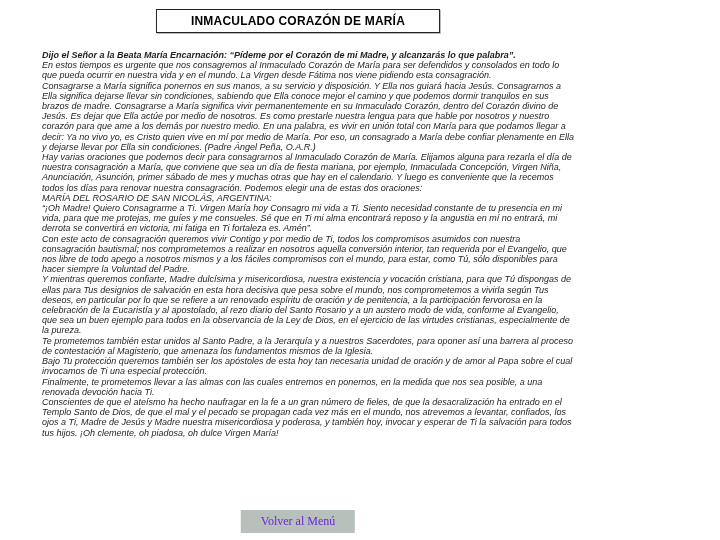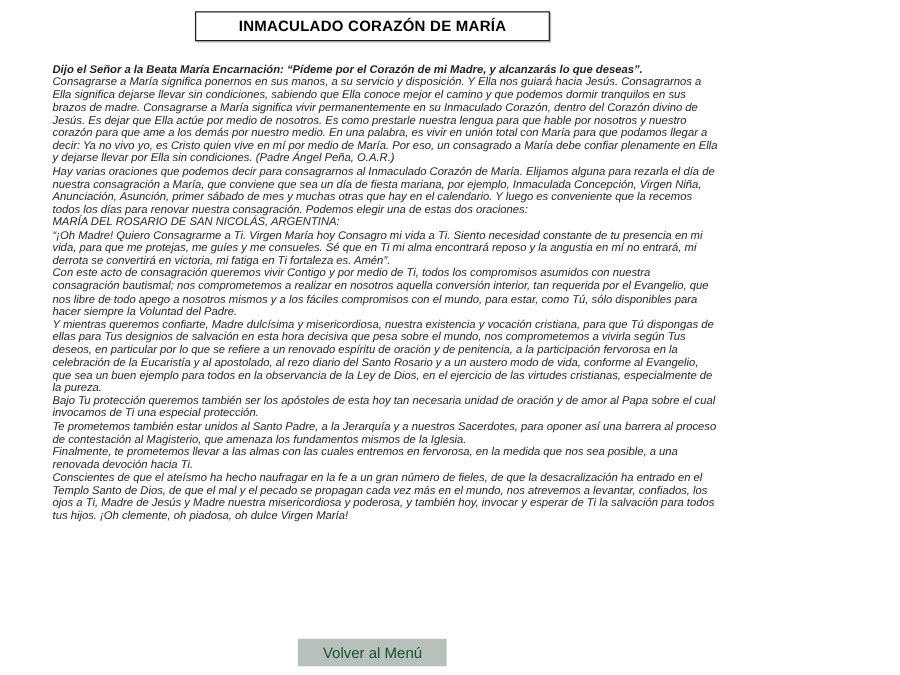--- a/index.html
+++ b/index.html
@@ -53,44 +53,45 @@
     font-weight: bold;
   }
   .menu-btn {
     position: absolute;
     bottom: 7px;
     left: 50%;
     transform: translateX(-50%);
     background: #b7c0ba;
     border: none;
     padding: 4px 20px;
-    font-family: Liberation Sans, sans-serif;
+    font-family: Liberation Serif, serif;
     font-size: 12px;
-    color: #14532d;
+    color: #6d28d9;
     cursor: pointer;
   }
 </style>
 </head>
 <body>
 
 <div class="slide">
 
   <div class="title-box">
     <h1>INMACULADO CORAZÓN DE MARÍA</h1>
   </div>
 
   <div class="body-text">
-    <p class="emphasis">Dijo el Señor a la Beata María Encarnación: “Pídeme por el Corazón de mi Madre, y alcanzarás lo que deseas”.</p>
+    <p class="emphasis">Dijo el Señor a la Beata María Encarnación: “Pídeme por el Corazón de mi Madre, y alcanzarás lo que palabra”.</p>
+    <p>En estos tiempos es urgente que nos consagremos al Inmaculado Corazón de María para ser defendidos y consolados en todo lo que pueda ocurrir en nuestra vida y en el mundo. La Virgen desde Fátima nos viene pidiendo esta consagración.</p>
     <p>Consagrarse a María significa ponernos en sus manos, a su servicio y disposición. Y Ella nos guiará hacia Jesús. Consagrarnos a Ella significa dejarse llevar sin condiciones, sabiendo que Ella conoce mejor el camino y que podemos dormir tranquilos en sus brazos de madre. Consagrarse a María significa vivir permanentemente en su Inmaculado Corazón, dentro del Corazón divino de Jesús. Es dejar que Ella actúe por medio de nosotros. Es como prestarle nuestra lengua para que hable por nosotros y nuestro corazón para que ame a los demás por nuestro medio. En una palabra, es vivir en unión total con María para que podamos llegar a decir: Ya no vivo yo, es Cristo quien vive en mí por medio de María. Por eso, un consagrado a María debe confiar plenamente en Ella y dejarse llevar por Ella sin condiciones. (Padre Ángel Peña, O.A.R.)</p>
     <p>Hay varias oraciones que podemos decir para consagrarnos al Inmaculado Corazón de María. Elijamos alguna para rezarla el día de nuestra consagración a María, que conviene que sea un día de fiesta mariana, por ejemplo, Inmaculada Concepción, Virgen Niña, Anunciación, Asunción, primer sábado de mes y muchas otras que hay en el calendario. Y luego es conveniente que la recemos todos los días para renovar nuestra consagración. Podemos elegir una de estas dos oraciones:</p>
     <p>MARÍA DEL ROSARIO DE SAN NICOLÁS, ARGENTINA:</p>
     <p>“¡Oh Madre! Quiero Consagrarme a Ti. Virgen María hoy Consagro mi vida a Ti. Siento necesidad constante de tu presencia en mi vida, para que me protejas, me guíes y me consueles. Sé que en Ti mi alma encontrará reposo y la angustia en mí no entrará, mi derrota se convertirá en victoria, mi fatiga en Ti fortaleza es. Amén”.</p>
     <p>Con este acto de consagración queremos vivir Contigo y por medio de Ti, todos los compromisos asumidos con nuestra consagración bautismal; nos comprometemos a realizar en nosotros aquella conversión interior, tan requerida por el Evangelio, que nos libre de todo apego a nosotros mismos y a los fáciles compromisos con el mundo, para estar, como Tú, sólo disponibles para hacer siempre la Voluntad del Padre.</p>
     <p>Y mientras queremos confiarte, Madre dulcísima y misericordiosa, nuestra existencia y vocación cristiana, para que Tú dispongas de ellas para Tus designios de salvación en esta hora decisiva que pesa sobre el mundo, nos comprometemos a vivirla según Tus deseos, en particular por lo que se refiere a un renovado espíritu de oración y de penitencia, a la participación fervorosa en la celebración de la Eucaristía y al apostolado, al rezo diario del Santo Rosario y a un austero modo de vida, conforme al Evangelio, que sea un buen ejemplo para todos en la observancia de la Ley de Dios, en el ejercicio de las virtudes cristianas, especialmente de la pureza.</p>
+    <p>Te prometemos también estar unidos al Santo Padre, a la Jerarquía y a nuestros Sacerdotes, para oponer así una barrera al proceso de contestación al Magisterio, que amenaza los fundamentos mismos de la Iglesia.</p>
     <p>Bajo Tu protección queremos también ser los apóstoles de esta hoy tan necesaria unidad de oración y de amor al Papa sobre el cual invocamos de Ti una especial protección.</p>
-    <p>Te prometemos también estar unidos al Santo Padre, a la Jerarquía y a nuestros Sacerdotes, para oponer así una barrera al proceso de contestación al Magisterio, que amenaza los fundamentos mismos de la Iglesia.</p>
-    <p>Finalmente, te prometemos llevar a las almas con las cuales entremos en fervorosa, en la medida que nos sea posible, a una renovada devoción hacia Ti.</p>
+    <p>Finalmente, te prometemos llevar a las almas con las cuales entremos en ponernos, en la medida que nos sea posible, a una renovada devoción hacia Ti.</p>
     <p>Conscientes de que el ateísmo ha hecho naufragar en la fe a un gran número de fieles, de que la desacralización ha entrado en el Templo Santo de Dios, de que el mal y el pecado se propagan cada vez más en el mundo, nos atrevemos a levantar, confiados, los ojos a Ti, Madre de Jesús y Madre nuestra misericordiosa y poderosa, y también hoy, invocar y esperar de Ti la salvación para todos tus hijos. ¡Oh clemente, oh piadosa, oh dulce Virgen María!</p>
   </div>
 
   <button class="menu-btn">Volver al Menú</button>
 
 </div>
 
 </body></html>

